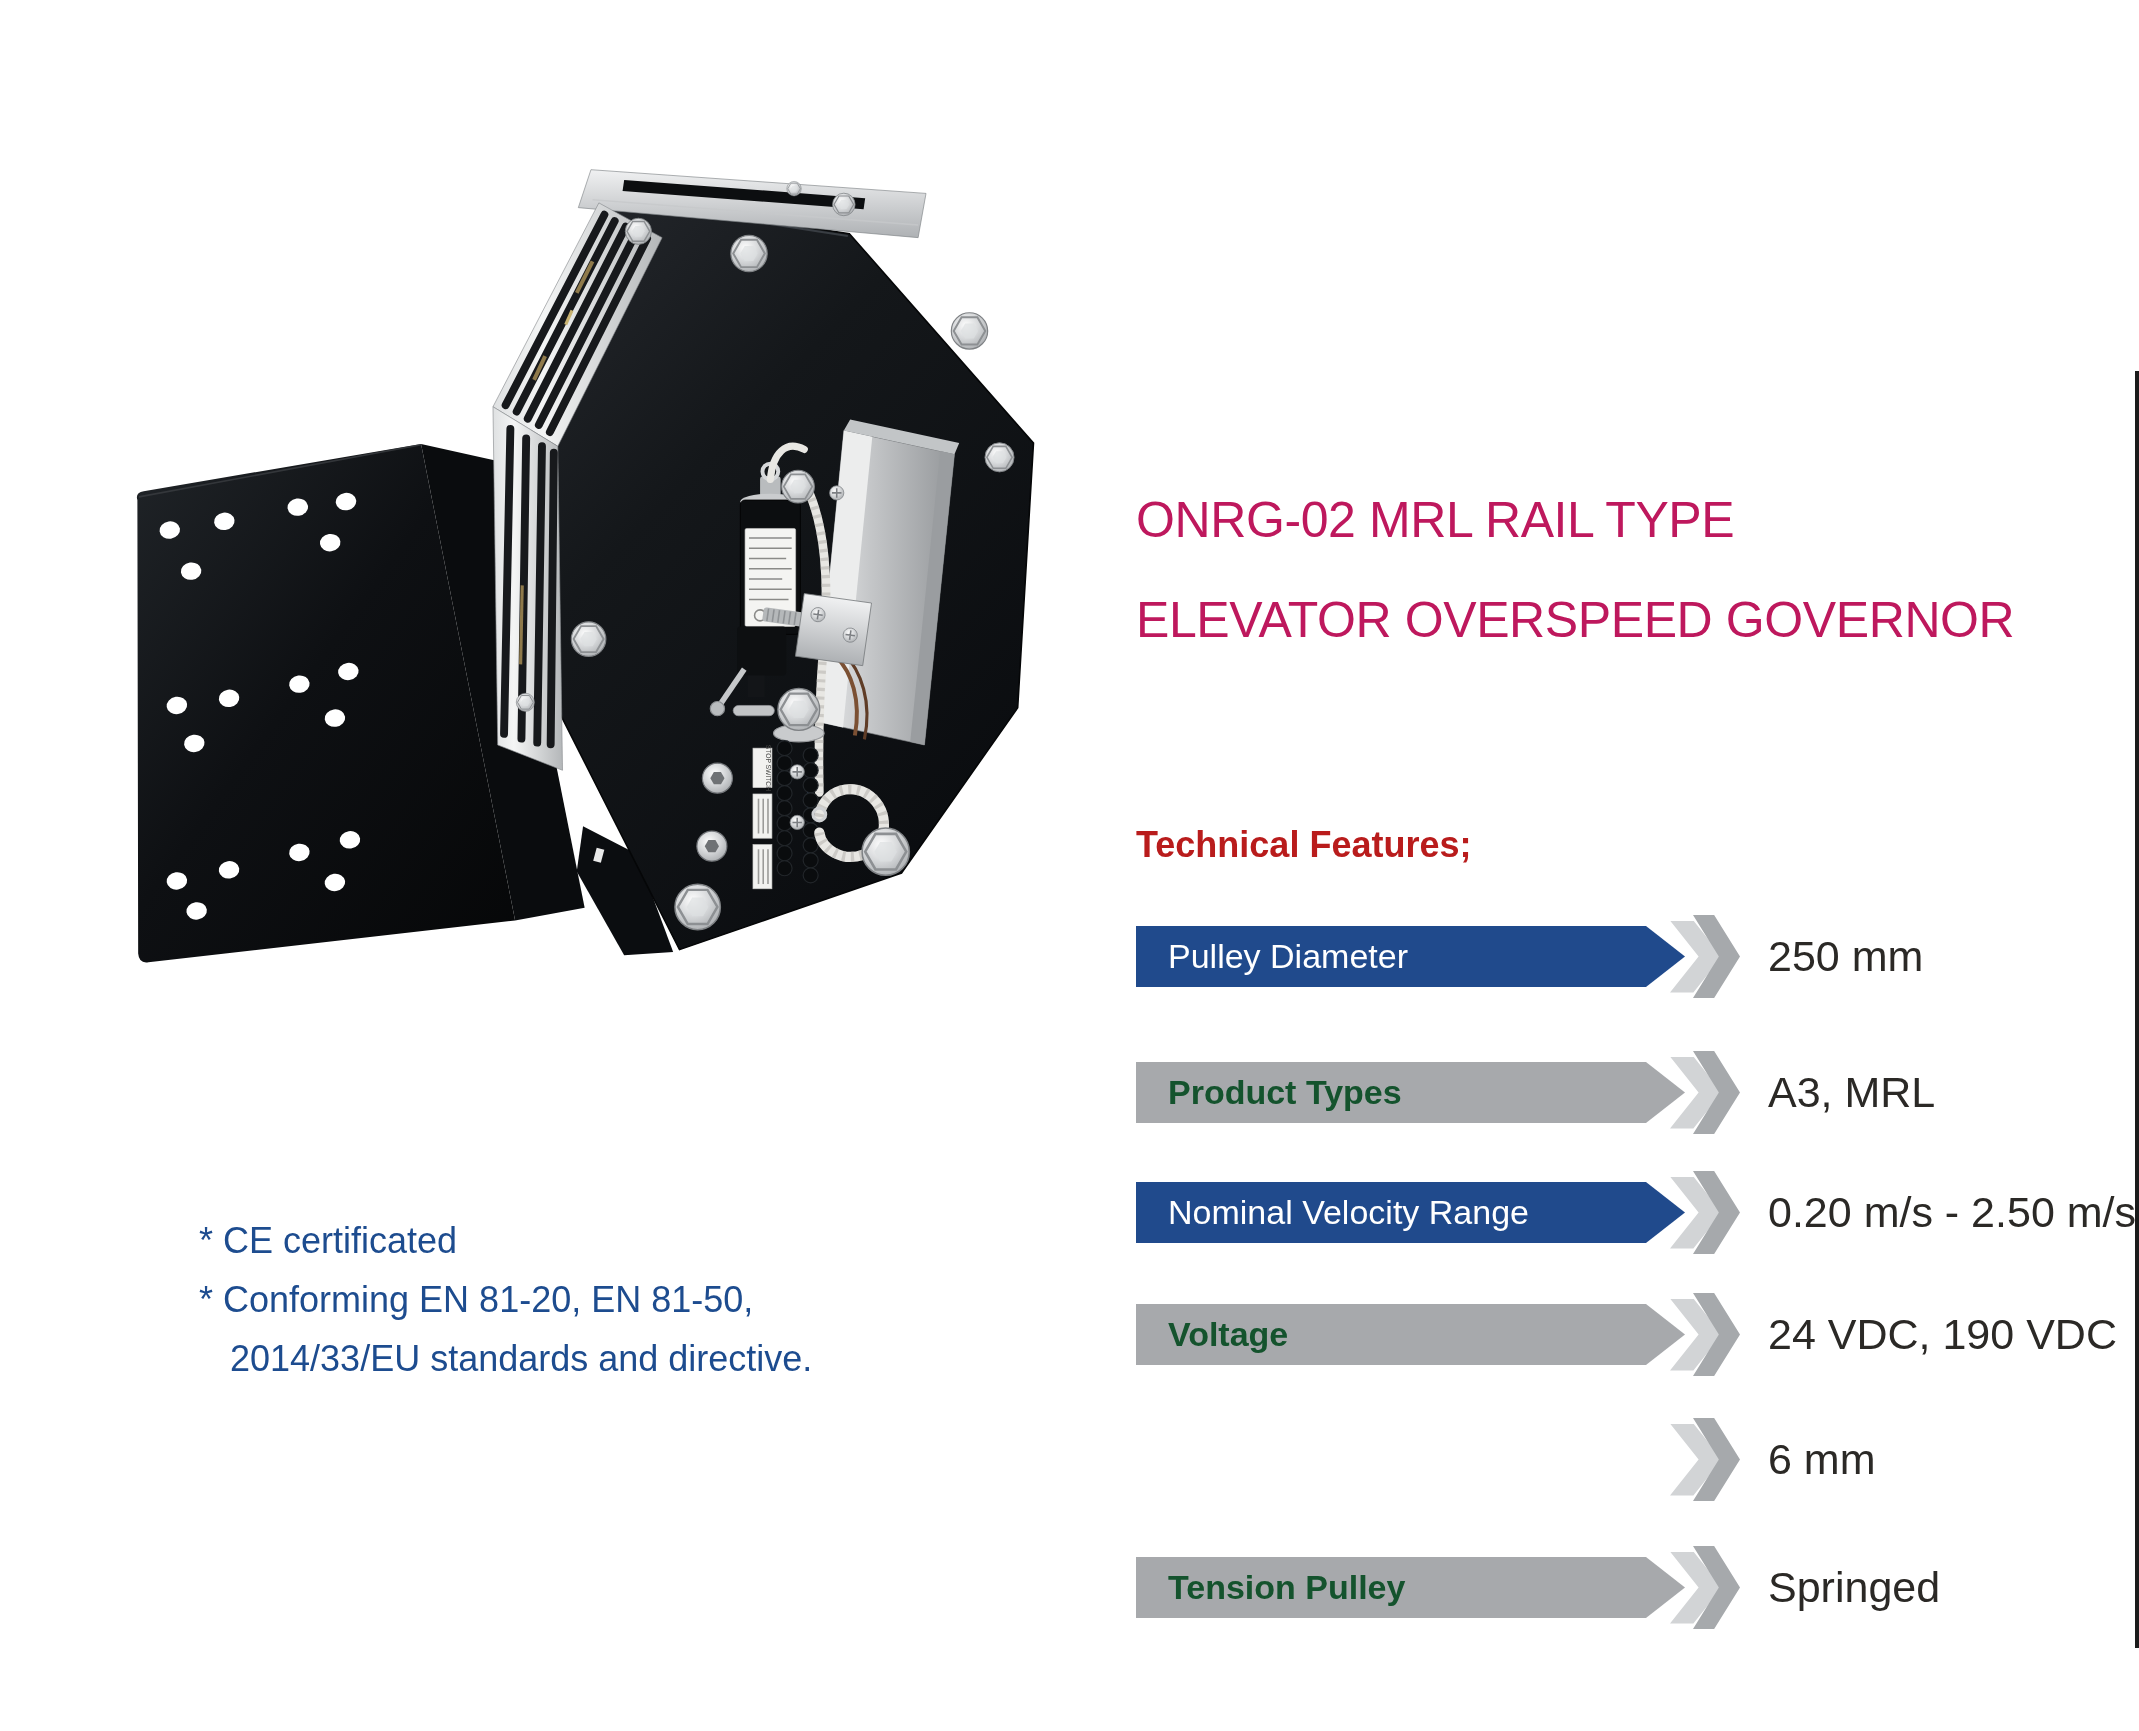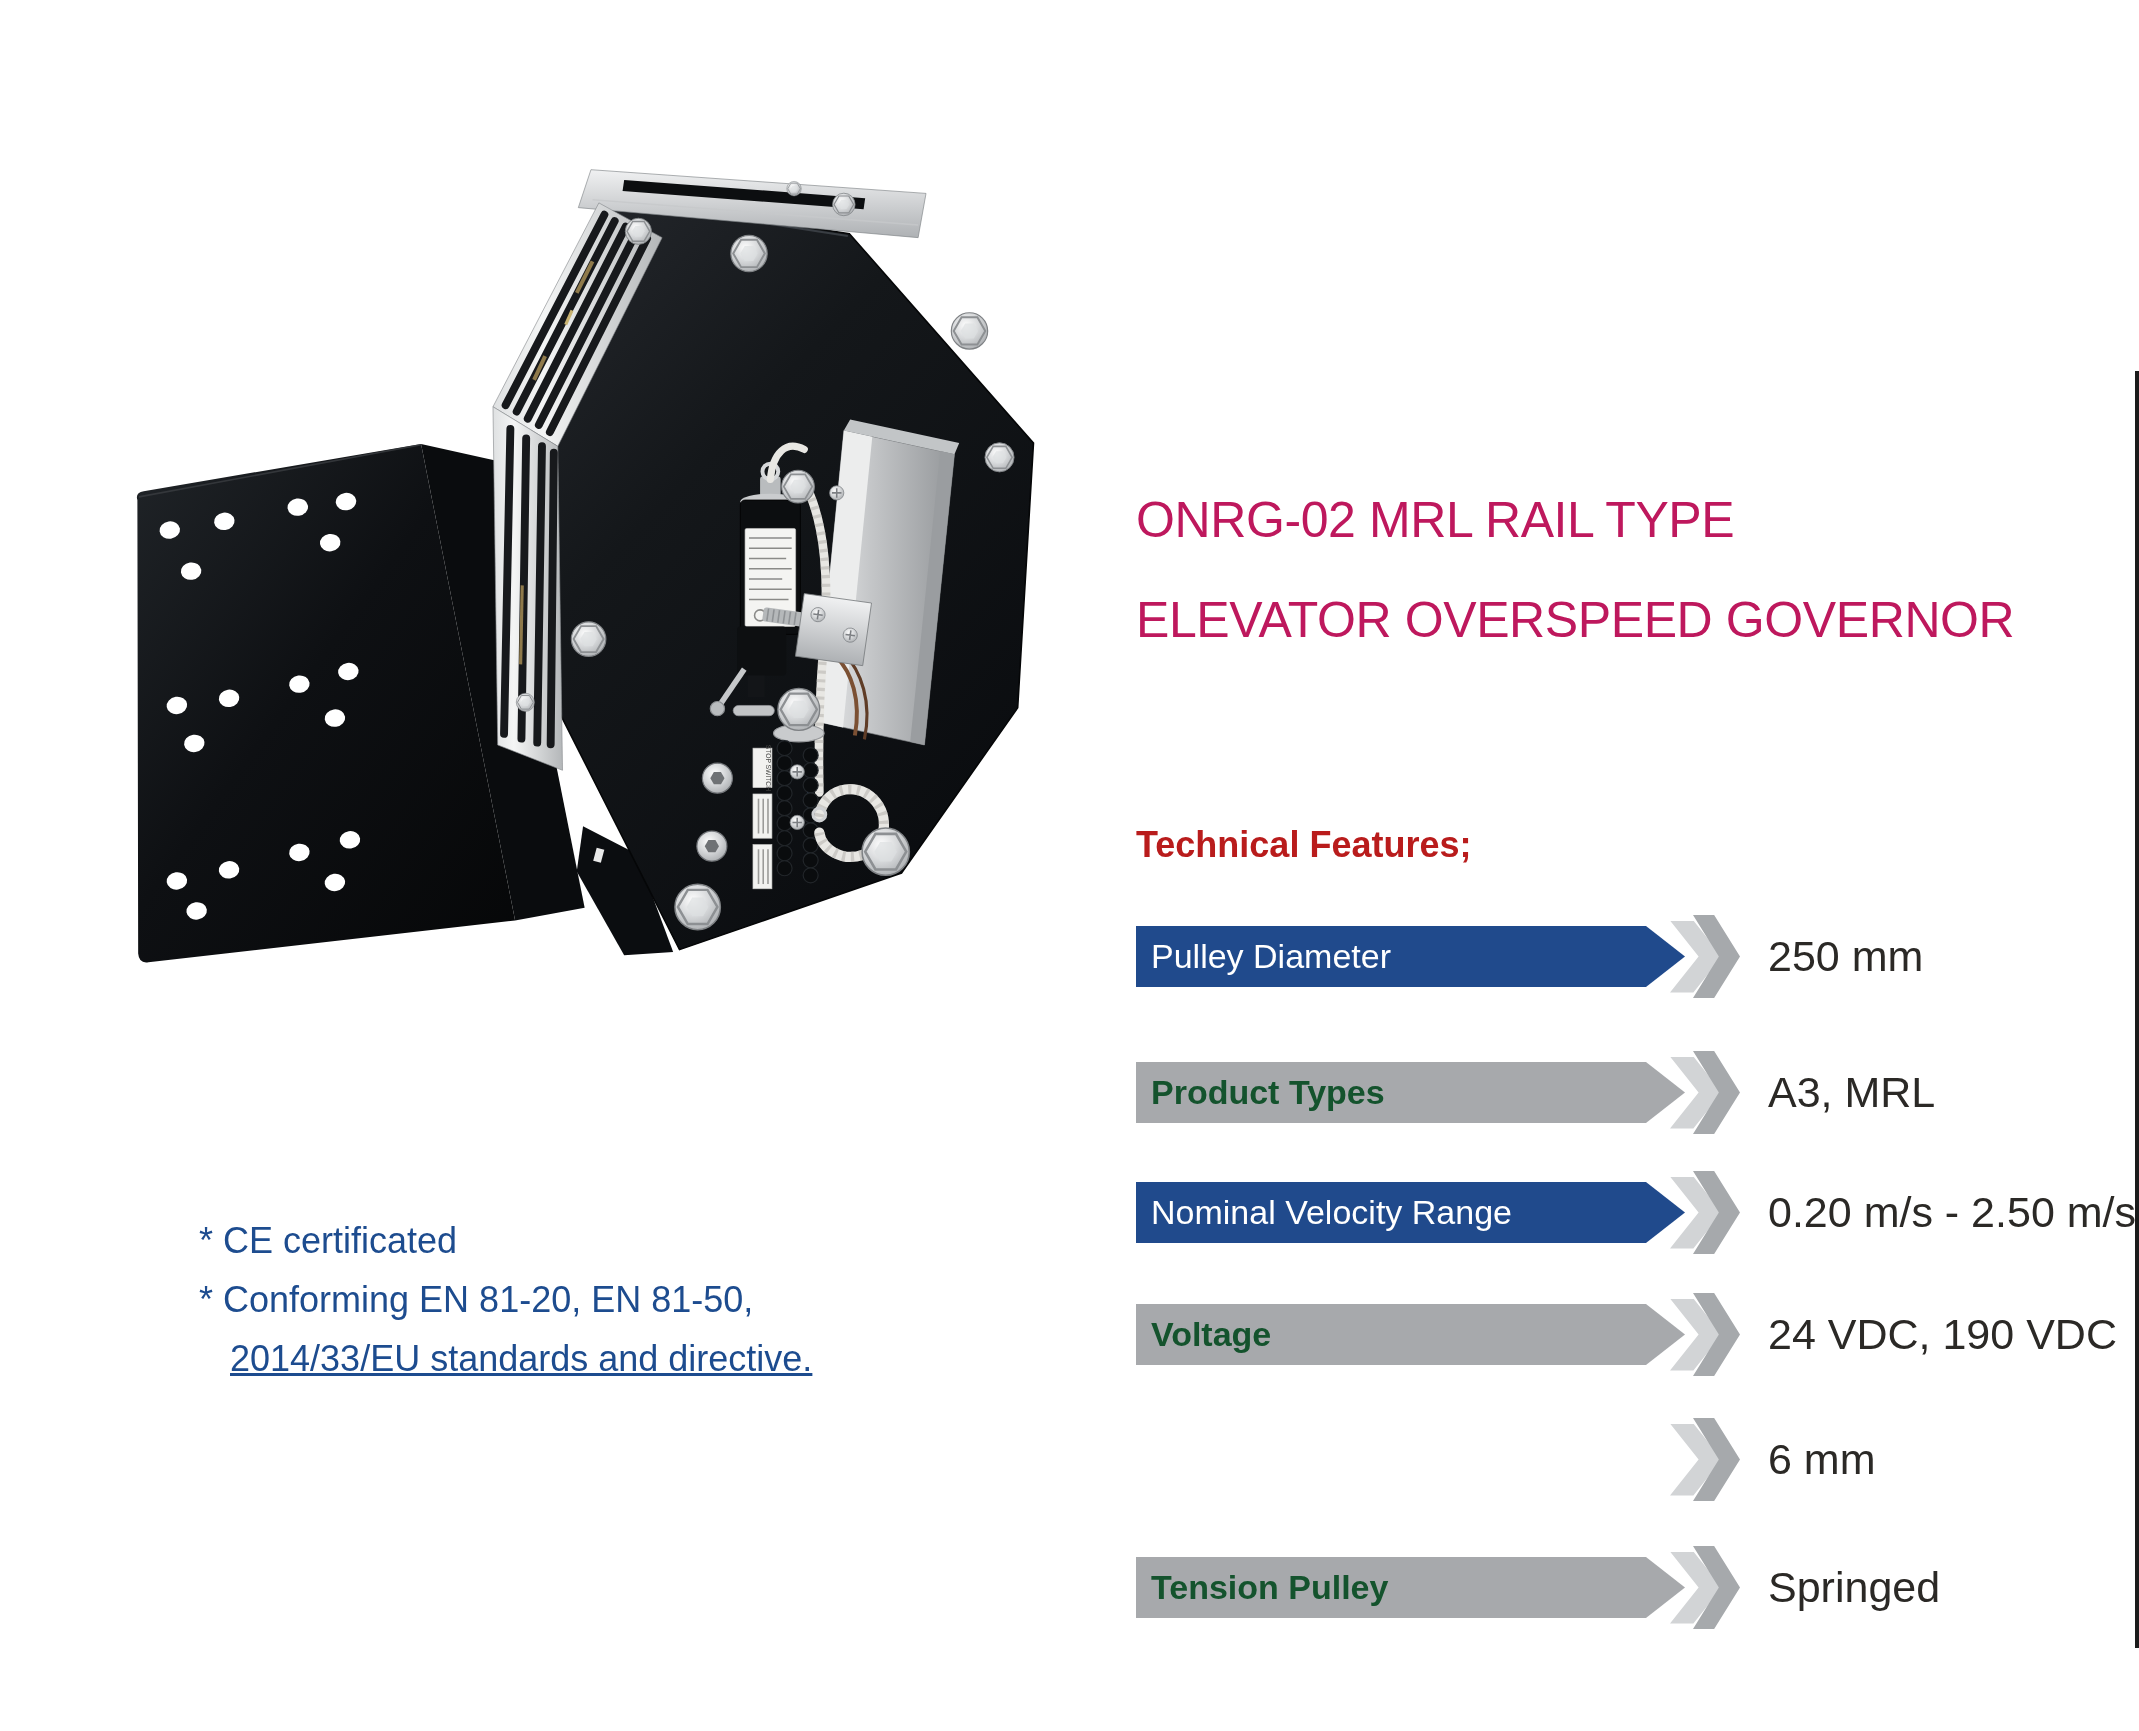--- a/index.html
+++ b/index.html
@@ -12,30 +12,30 @@
 
   
   .title-line{position:absolute;left:1136px;font-size:50px;font-weight:400;
        letter-spacing:-0.4px;color:#be185d;line-height:1;white-space:nowrap;}
   #title-line1{top:495px;}
   #title-line2{top:595px;}
 
   
   #notes{position:absolute;left:199px;top:1211px;font-size:36px;line-height:59px;
        color:#1d4c8f;white-space:nowrap;}
-  #notes .note-indent{padding-left:31px;text-decoration:underline;}
+  #notes .note-indent{padding-left:31px;}
 
   
   #features-heading{position:absolute;left:1136px;top:827px;font-size:36px;
        font-weight:600;color:#b91c1c;line-height:1;white-space:nowrap;}
 
   .feature-row{position:absolute;left:1136px;height:61px;width:996px;}
   .feature-row .bar{position:absolute;left:0;top:0;width:549px;height:61px;
        clip-path:polygon(0 0,510px 0,549px 50%,510px 100%,0 100%);
-       display:flex;align-items:center;padding-left:15px;box-sizing:border-box;
+       display:flex;align-items:center;padding-left:32px;box-sizing:border-box;
        font-size:34px;white-space:nowrap;}
   .feature-row[data-style="blue"] .bar{background:#204a8c;color:#ffffff;}
   .feature-row[data-style="gray"] .bar{background:#a7a9ac;color:#14532d;font-weight:bold;}
 
   .chev{position:absolute;clip-path:polygon(0 0,45% 0,100% 50%,45% 100%,0 100%,55% 50%);}
   .chev.light{left:534px;top:-5.5px;width:52px;height:72px;background:#d2d4d6;}
   .chev.dark{left:557px;top:-11px;width:47px;height:83px;background:#a6a9ac;}
 
   .feature-row .value{position:absolute;left:632px;top:0;height:61px;
        display:flex;align-items:center;font-size:43px;font-weight:400;

